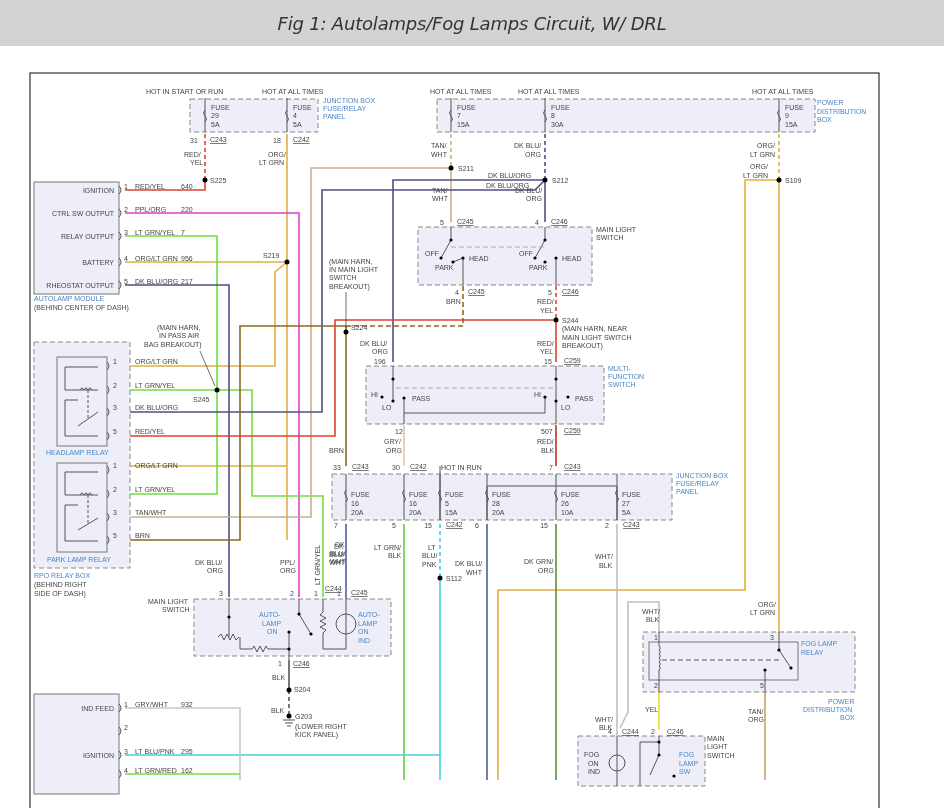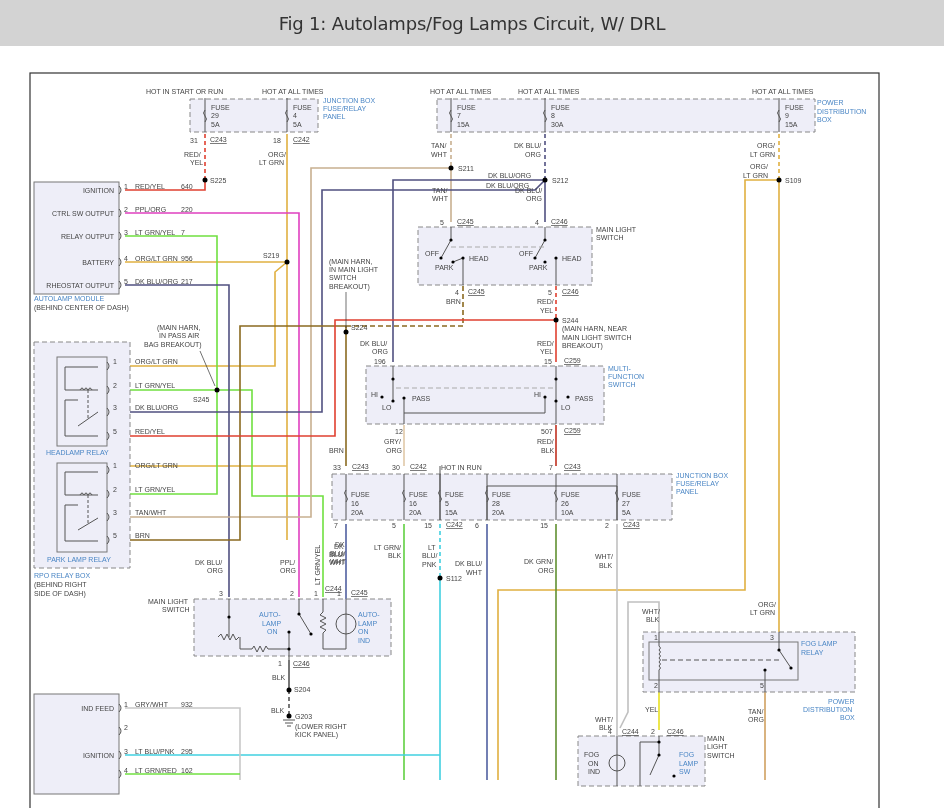--- a/index.html
+++ b/index.html
@@ -1,18 +1,18 @@
 <!DOCTYPE html>
 <html><head>
 <meta charset="utf-8">
 <style>
   html,body{margin:0;padding:0;background:#fff;}
   body{width:944px;height:808px;overflow:hidden;font-family:"Liberation Sans",sans-serif;}
   .header{height:46px;background:#d3d3d3;display:flex;align-items:center;justify-content:center;}
-  .header h1{margin:0;font-weight:normal;font-size:18px;color:#333;font-family:"DejaVu Sans",sans-serif;letter-spacing:-0.2px;}
+  .header h1{margin:0;font-weight:normal;font-size:18px;color:#333;font-family:"DejaVu Sans",sans-serif;letter-spacing:-0.2px;font-style:italic;}
   .canvas{position:absolute;left:0;top:46px;width:944px;height:762px;}
   svg text{font-family:"Liberation Sans",sans-serif;font-size:7px;fill:#444;}
   svg text.blue{fill:#4a86c5;}
   svg text.u{text-decoration:underline;}
   .box{fill:#eeeef8;stroke:#888;stroke-width:1;stroke-dasharray:5,3;}
   .solidbox{fill:#eeeef8;stroke:#777;stroke-width:1;}
   .comp{stroke:#555;stroke-width:1;fill:none;}
 </style>
 </head>
 <body>

